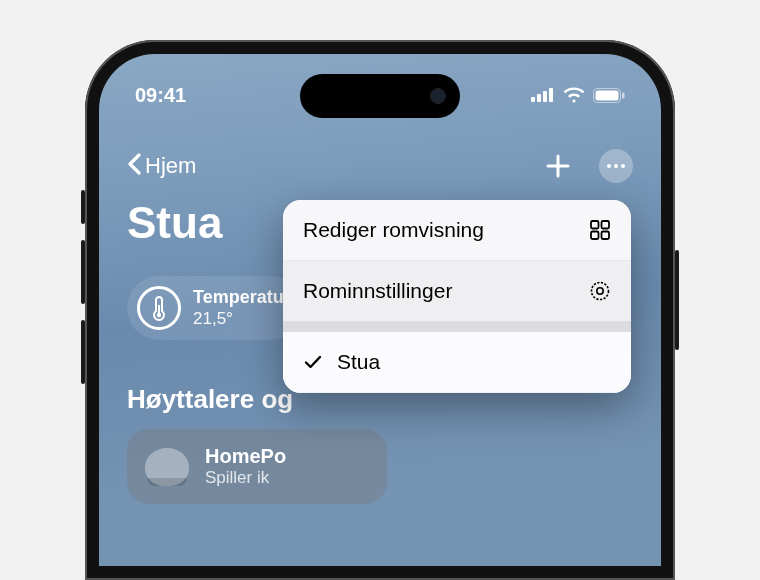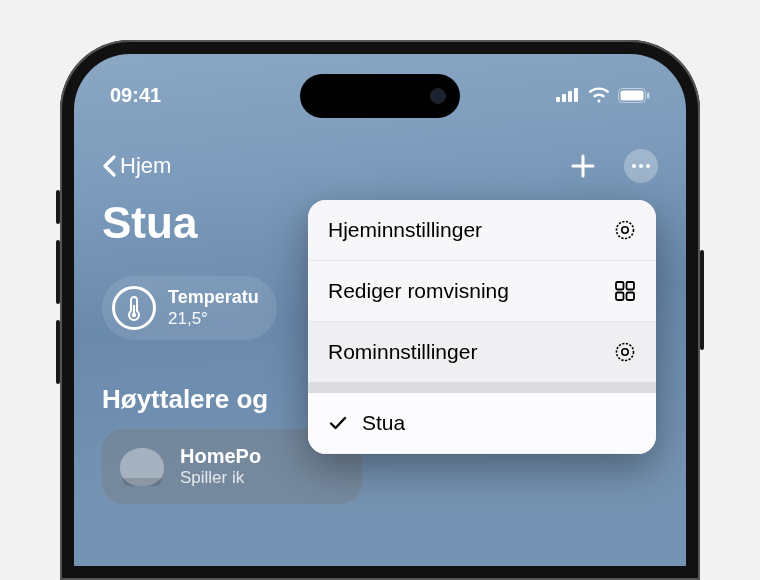--- a/index.html
+++ b/index.html
@@ -1,19 +1,19 @@
 <!DOCTYPE html>
 <html><head>
 <meta charset="utf-8">
 <style>
   * { margin: 0; padding: 0; box-sizing: border-box; font-family: -apple-system, 'Helvetica Neue', Helvetica, Arial, sans-serif; }
   body { background: #f2f2f2; width: 760px; height: 580px; overflow: hidden; display: flex; align-items: flex-start; justify-content: center; padding-top: 40px; }
 
   .phone-frame {
-    width: 640px; height: 540px; background: #111; border-radius: 70px 70px 0 0;
+    width: 590px; height: 540px; background: #111; border-radius: 70px 70px 0 0;
     padding: 14px; position: relative; box-shadow: 0 0 0 2px #555 inset;
   }
   .side-btn { position: absolute; background: #1a1a1a; border-radius: 3px; }
   .side-btn.l1 { left: -4px; top: 150px; width: 4px; height: 34px; }
   .side-btn.l2 { left: -4px; top: 200px; width: 4px; height: 64px; }
   .side-btn.l3 { left: -4px; top: 280px; width: 4px; height: 64px; }
   .side-btn.r1 { right: -4px; top: 210px; width: 4px; height: 100px; }
 
   .screen {
     width: 100%; height: 100%; border-radius: 56px 56px 0 0; overflow: hidden;
@@ -27,21 +27,21 @@
     display: flex; align-items: center; justify-content: flex-end; padding-right: 14px;
   }
   .cam { width: 16px; height: 16px; border-radius: 50%; background: #1a2230; border: 1px solid #222; }
 
   .status-bar { position: absolute; top: 26px; left: 0; right: 0; height: 30px; display: flex; justify-content: space-between; align-items: center; padding: 0 36px; font-size: 20px; font-weight: 600; }
   .status-right { display: flex; align-items: center; gap: 8px; }
 
   .content { position: absolute; top: 90px; left: 0; right: 0; bottom: 0; padding: 0 28px; }
 
   .nav-row { display: flex; align-items: center; justify-content: space-between; height: 44px; }
-  .back { display: flex; align-items: center; gap: 4px; font-size: 22px; }
+  .back { display: flex; gap: 4px; font-size: 22px; }
   .nav-actions { display: flex; align-items: center; gap: 24px; }
   .icon-btn { width: 34px; height: 34px; display: flex; align-items: center; justify-content: center; }
   .more-circle { width: 34px; height: 34px; border-radius: 50%; background: rgba(255,255,255,0.28); display: flex; align-items: center; justify-content: center; gap: 3px; }
   .more-circle span { width: 4px; height: 4px; border-radius: 50%; background: #fff; }
 
   .room-title { font-size: 44px; font-weight: 700; margin-top: 10px; }
 
   .temp-pill { margin-top: 28px; display: inline-flex; align-items: center; gap: 12px; background: rgba(255,255,255,0.1); padding: 10px 18px 10px 10px; border-radius: 40px; }
   .temp-icon { width: 44px; height: 44px; border-radius: 50%; border: 3px solid #fff; display: flex; align-items: center; justify-content: center; position: relative; }
   .temp-label { font-size: 18px; font-weight: 600; line-height: 1.2; }
@@ -149,27 +149,20 @@
         <div class="hp-icon"></div>
         <div>
           <div class="tile-title">HomePo</div>
           <div class="tile-sub">Spiller ik</div>
         </div>
       </div>
     </div>
 
     <div class="menu">
       <div class="menu-item">
-        <span>Hjeminnstillinger</span>
-        <svg width="22" height="22" viewBox="0 0 22 22">
-            <circle cx="11" cy="11" r="8.5" fill="none" stroke="#000" stroke-width="1.6" stroke-dasharray="2.2 1.5"></circle>
-            <circle cx="11" cy="11" r="3.2" fill="none" stroke="#000" stroke-width="1.6"></circle>
-          </svg>
-      </div>
-      <div class="menu-item">
         <span>Rediger romvisning</span>
         <svg width="22" height="22" viewBox="0 0 22 22">
             <rect x="2" y="2" width="7.5" height="7.5" rx="1.5" fill="none" stroke="#000" stroke-width="1.8"></rect>
             <rect x="12.5" y="2" width="7.5" height="7.5" rx="1.5" fill="none" stroke="#000" stroke-width="1.8"></rect>
             <rect x="2" y="12.5" width="7.5" height="7.5" rx="1.5" fill="none" stroke="#000" stroke-width="1.8"></rect>
             <rect x="12.5" y="12.5" width="7.5" height="7.5" rx="1.5" fill="none" stroke="#000" stroke-width="1.8"></rect>
           </svg>
       </div>
       <div class="menu-item sel">
         <span>Rominnstillinger</span>

